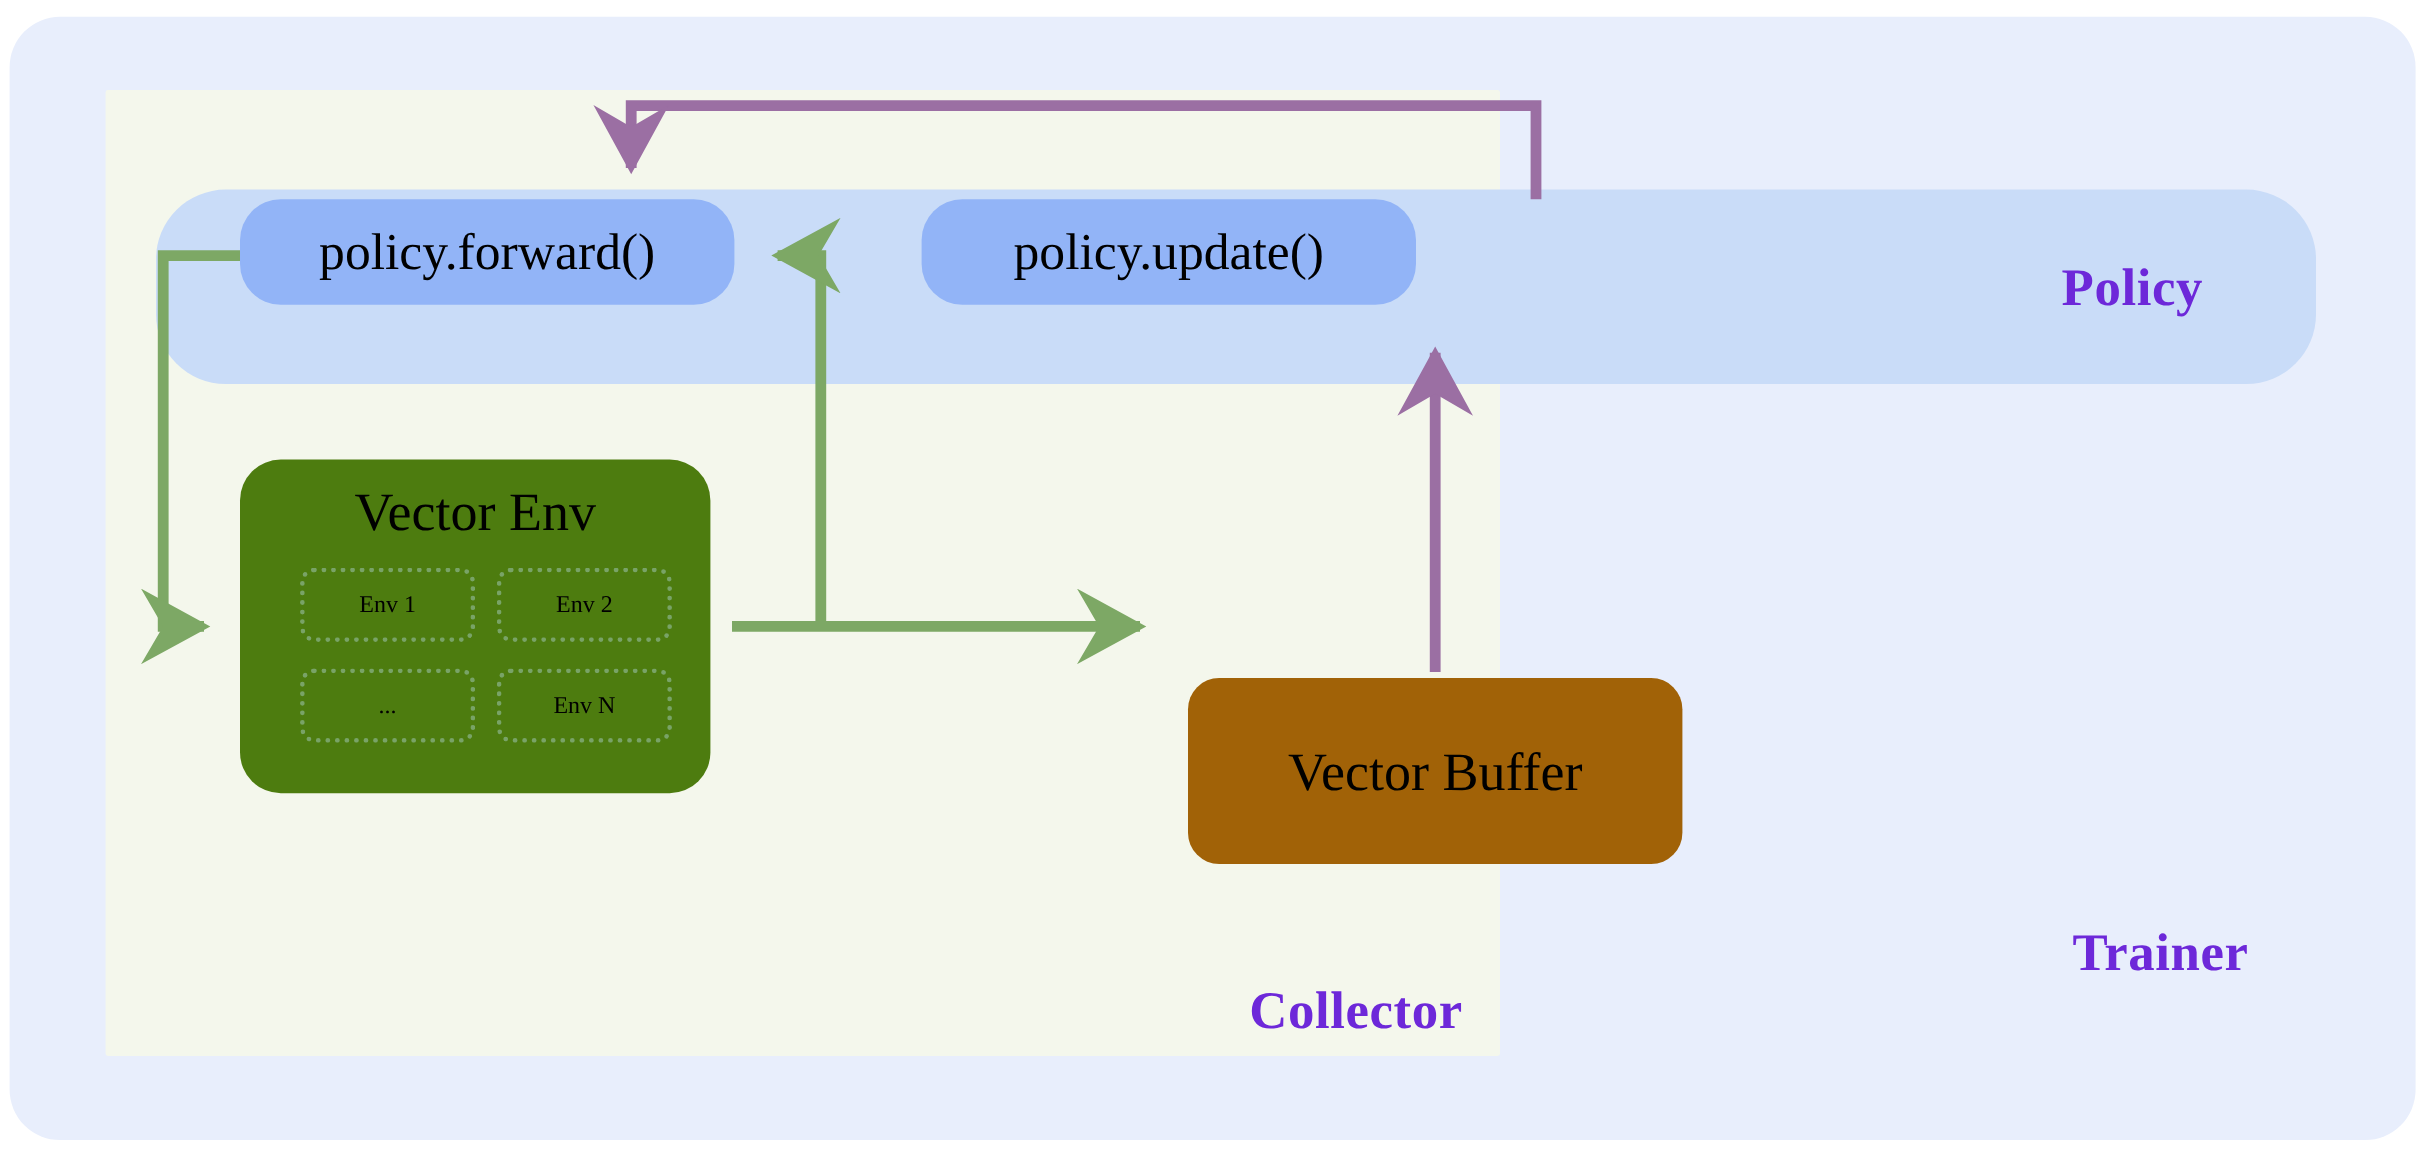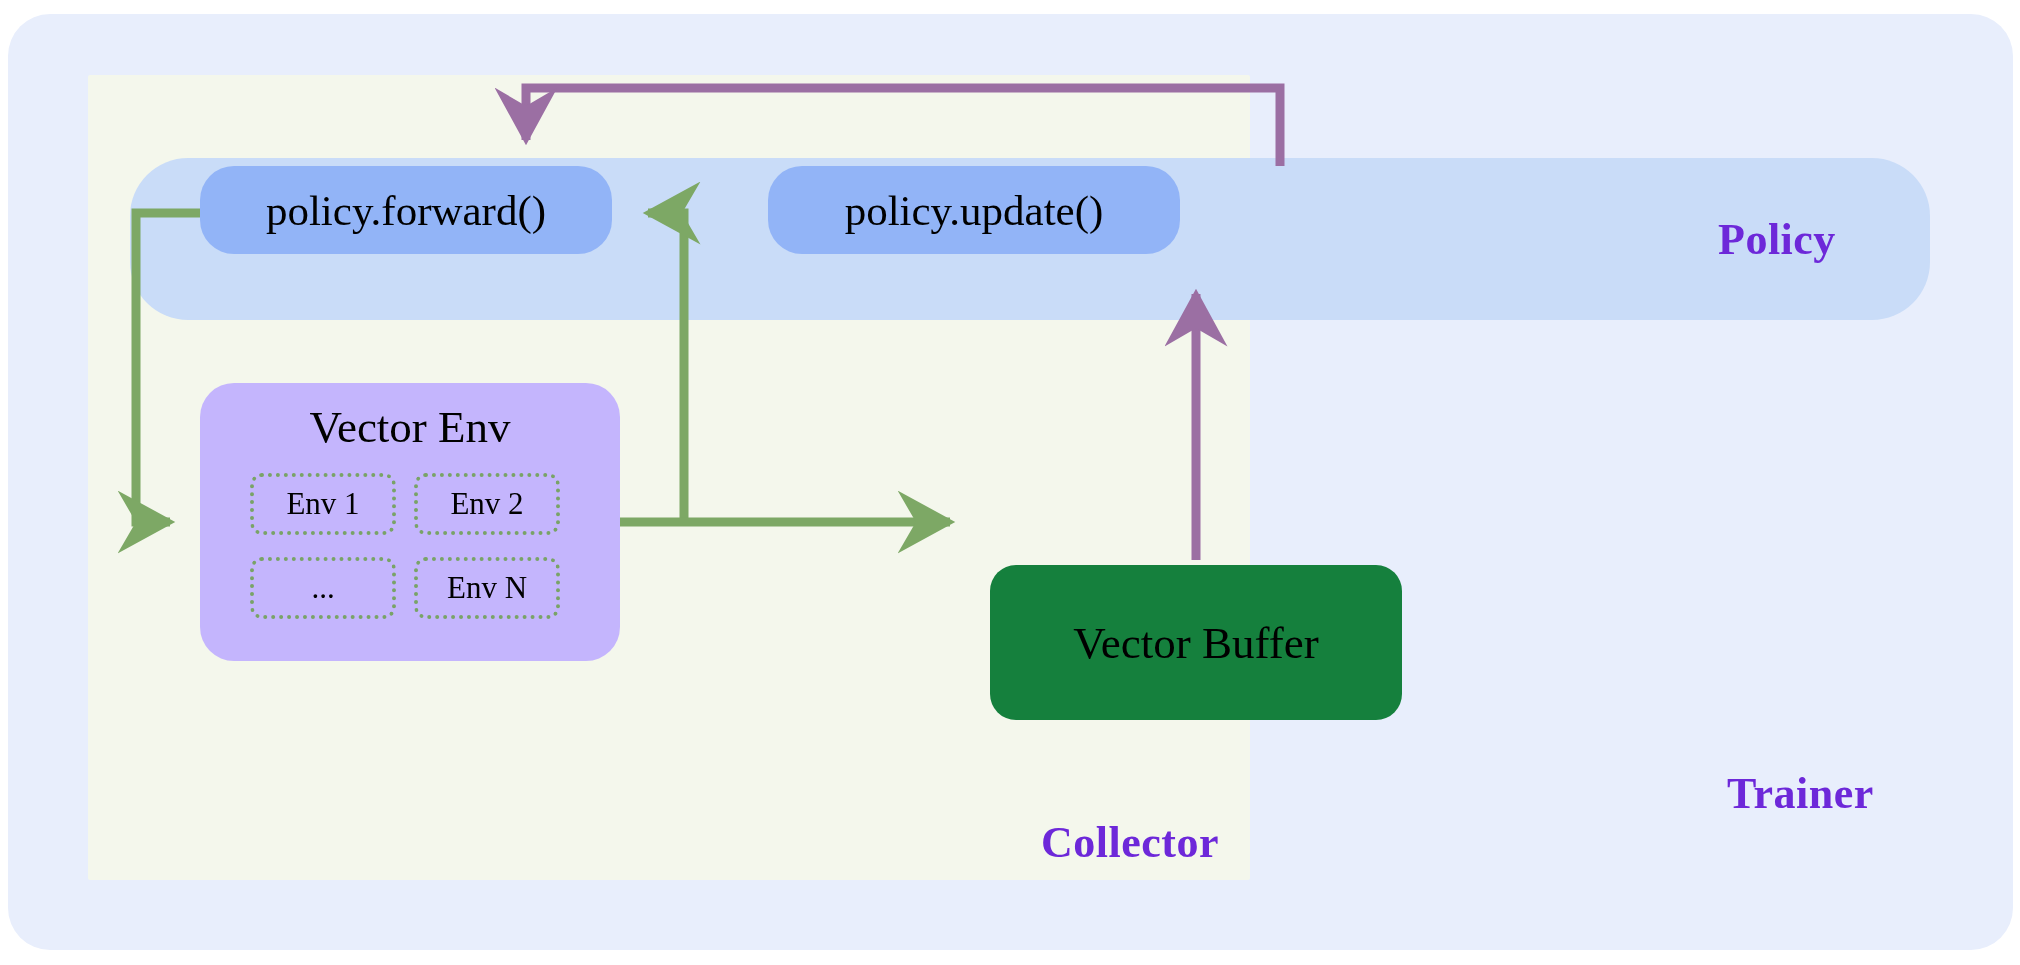--- a/index.html
+++ b/index.html
@@ -75,23 +75,22 @@
   }
   .node-forward { left: 200px; top: 166px; width: 412px; height: 88px; }
   .node-update  { left: 768px; top: 166px; width: 412px; height: 88px; }
 
   .vector-env {
     position: absolute;
     left: 200px;
     top: 383px;
     width: 392px;
     height: 278px;
-    background: #c4b5fd;
+    background: #4d7c0f;
     border-radius: 34px;
-    padding-left: 28px;
   }
   .vector-env-title {
     position: absolute;
     left: 0;
     top: 18px;
     width: 100%;
     text-align: center;
     font-size: 45px;
     color: #000000;
   }
@@ -105,32 +104,32 @@
     gap: 22px 18px;
   }
   .env-cell {
     width: 146px;
     height: 62px;
     border: 4px dotted #79a367;
     border-radius: 12px;
     display: flex;
     align-items: center;
     justify-content: center;
-    font-size: 31px;
+    font-size: 20px;
     color: #000000;
     box-sizing: border-box;
   }
 
   .vector-buffer {
     position: absolute;
     left: 990px;
     top: 565px;
     width: 412px;
     height: 155px;
-    background: #15803d;
+    background: #a16207;
     border-radius: 26px;
     display: flex;
     align-items: center;
     justify-content: center;
     font-size: 45px;
     color: #000000;
     white-space: nowrap;
   }
 
   

